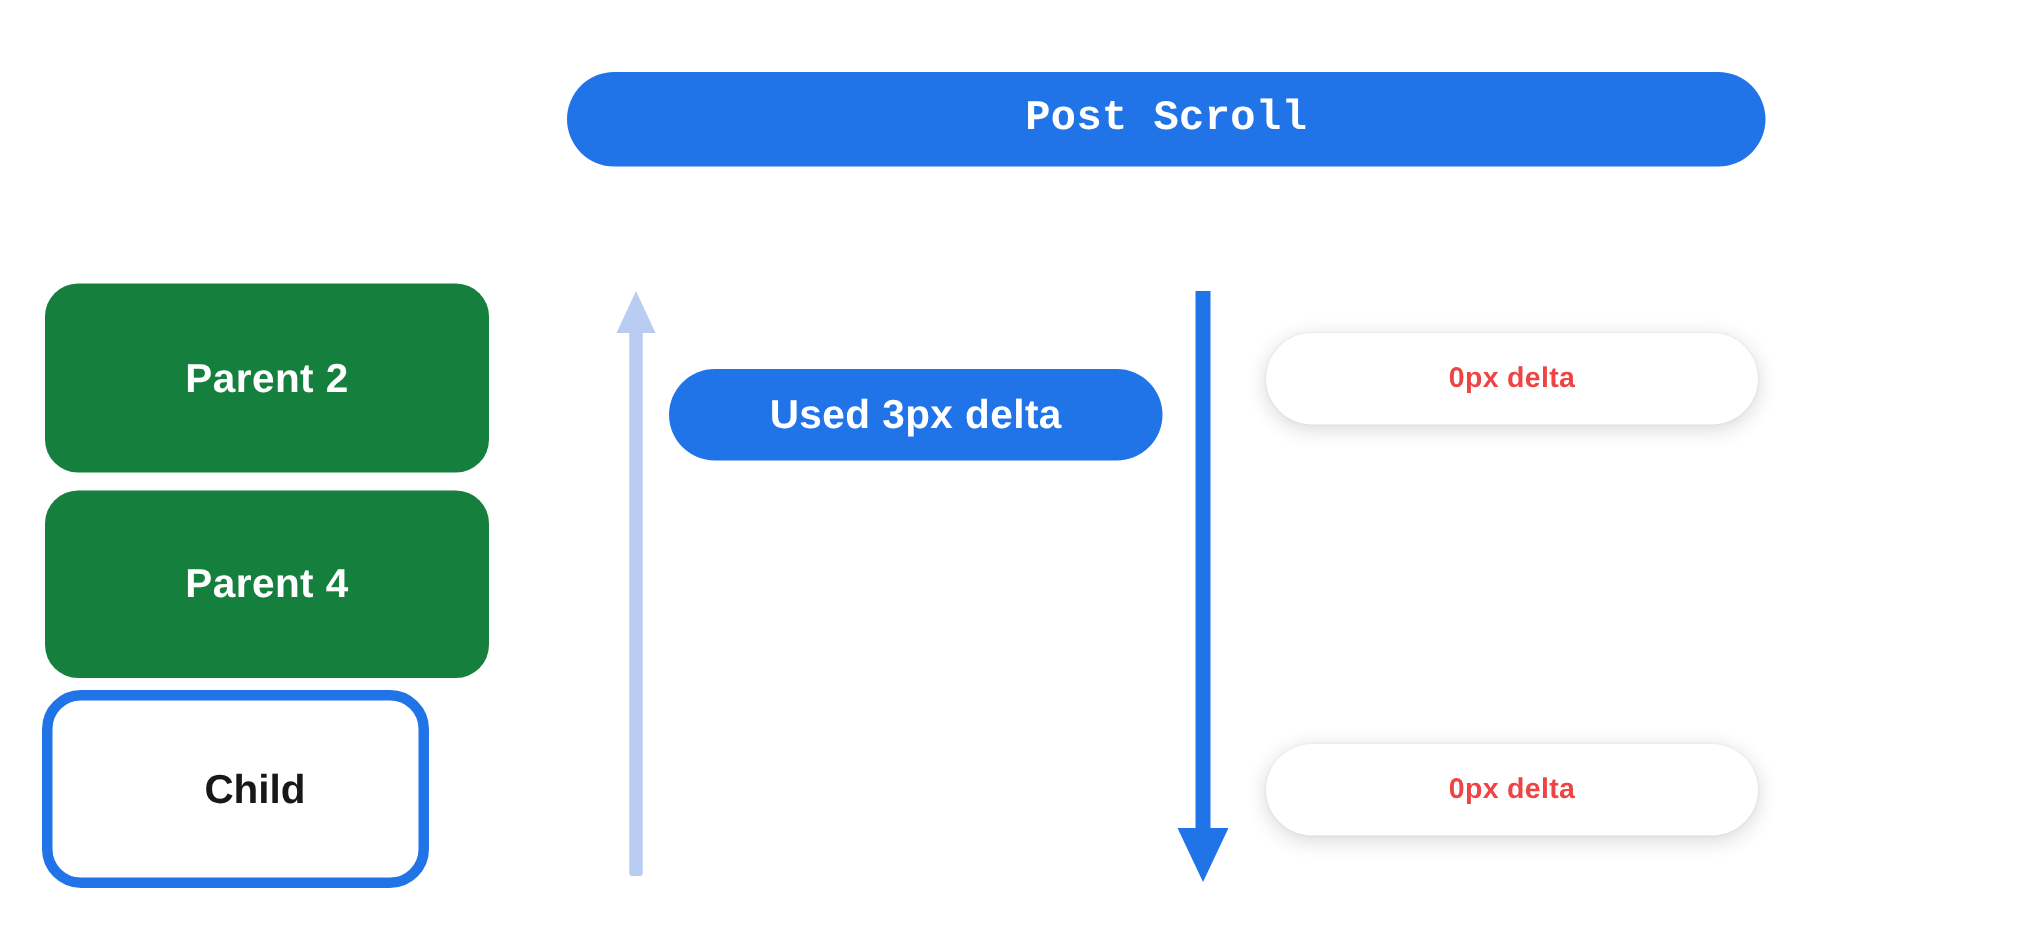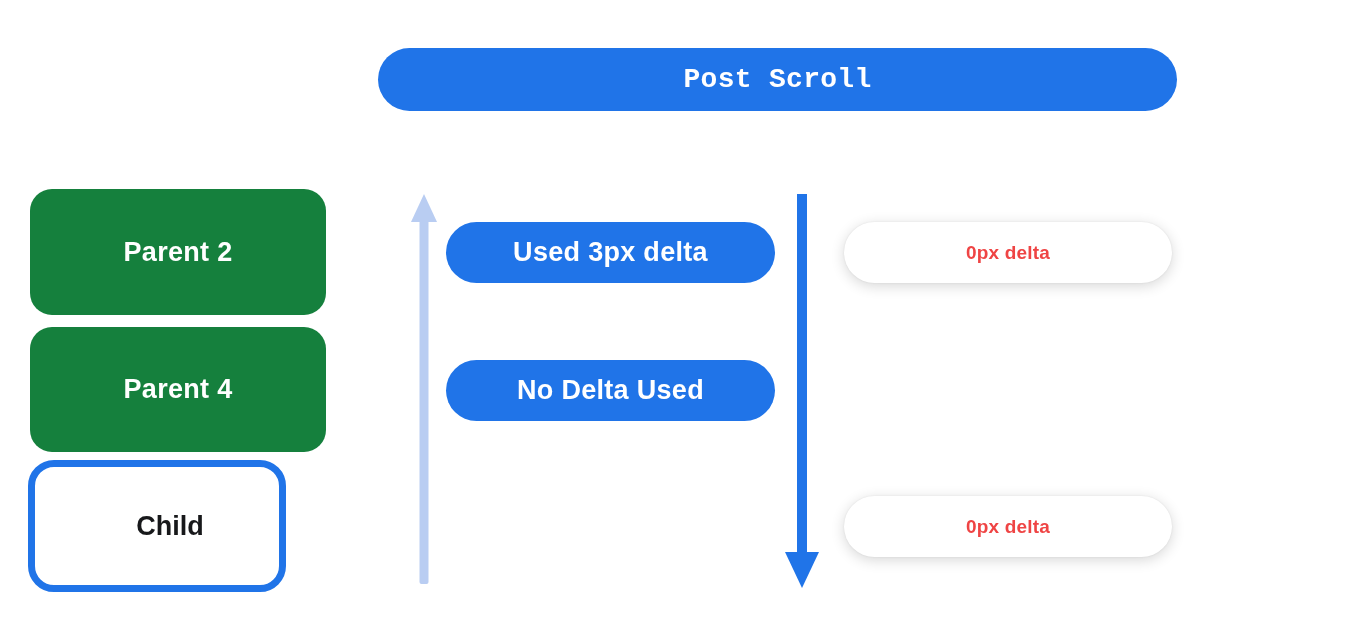--- a/index.html
+++ b/index.html
@@ -35,21 +35,21 @@
   .node-child {
     left: 28px; top: 460px; width: 258px; height: 132px;
     background: #ffffff; border: 7px solid #2074e8; border-radius: 26px;
     color: #17181a; font-weight: 600; font-size: 27px; padding-left: 26px;
   }
 
   
   .mid-pill {
     left: 446px; width: 329px; height: 61px;
     background: #2074e8; border-radius: 31px;
-    color: #ffffff; font-size: 27px; font-weight: 700; letter-spacing: 0.3px;
+    color: #ffffff; font-size: 27px; font-weight: 700; letter-spacing: 0.3px; margin-top: 24px;
   }
   .mid-pill-1 { top: 222px; }
   .mid-pill-2 { top: 360px; }
 
   
   .white-pill {
     width: 328px; height: 61px; left: 844px;
     background: #ffffff; border-radius: 31px;
     box-shadow: 0 3px 14px rgba(0,0,0,0.16), 0 0 2px rgba(0,0,0,0.08);
     color: #ef4444; font-size: 19px; font-weight: 600; letter-spacing: 0.2px;
@@ -84,23 +84,20 @@
   <div class="abs arrow-up-wrap">
     <svg width="36" height="390" viewBox="0 0 36 390" aria-hidden="true">
       <polygon points="18,0 31,28 5,28" fill="#b9cdf2"></polygon>
       <rect x="13.5" y="22" width="9" height="368" rx="2" fill="#b9cdf2"></rect>
     </svg>
   </div>
 
   <div class="abs mid-pill mid-pill-1">
     <span>Used 3px delta</span>
   </div>
-  <div class="abs mid-pill mid-pill-2">
-    <span>No Delta Used</span>
-  </div>
 
   <div class="abs arrow-down-wrap">
     <svg width="36" height="394" viewBox="0 0 36 394" aria-hidden="true">
       <rect x="13" y="0" width="10" height="362" fill="#2074e8"></rect>
       <polygon points="18,394 1,358 35,358" fill="#2074e8"></polygon>
     </svg>
   </div>
 
   <div class="abs white-pill white-pill-1">
     <span>0px delta</span>

